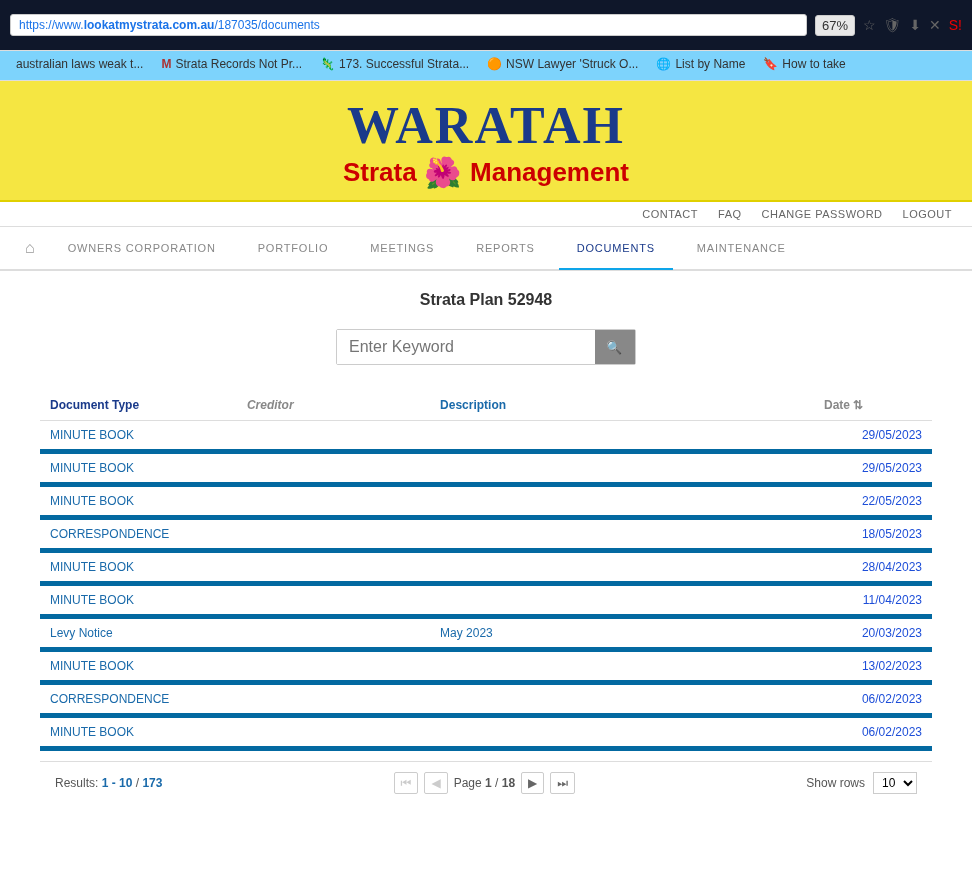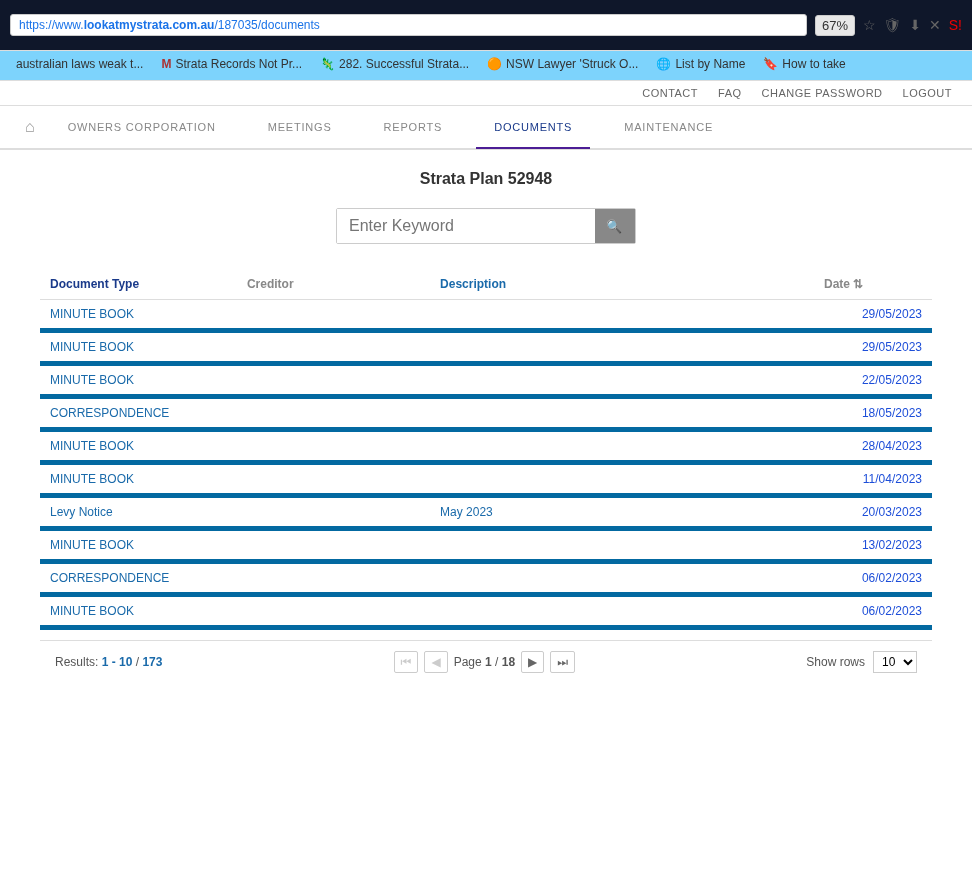--- a/index.html
+++ b/index.html
@@ -117,35 +117,35 @@
       align-items: center;
       background: #fff;
     }
     .home-icon {
       padding: 12px 15px 12px 5px;
       color: #999;
       font-size: 16px;
     }
     .nav-items {
       display: flex;
-      gap: 16px;
+      gap: 6px;
     }
     .nav-item {
       padding: 14px 18px;
       font-size: 11px;
       color: #888;
       text-transform: uppercase;
       letter-spacing: 0.8px;
       cursor: pointer;
       border-bottom: 2px solid transparent;
       margin-bottom: -2px;
     }
     .nav-item.active {
       color: #1a3a8a;
-      border-bottom: 2px solid #4c1d95;
+      border-bottom: 2px solid #0ea5e9;
     }
 
     
     .main-content {
       padding: 20px 40px;
     }
     .page-title {
       text-align: center;
       font-size: 16px;
       color: #333;
@@ -188,21 +188,21 @@
       border-collapse: collapse;
     }
     .documents-table th {
       padding: 8px 10px;
       text-align: left;
       font-size: 12px;
       font-weight: bold;
       border-bottom: 1px solid #ddd;
     }
     .th-doc-type { color: #1a3a8a; width: 200px; }
-    .th-creditor { color: #888; width: 200px; }
+    .th-creditor { color: #888; width: 200px; font-style: italic; }
     .th-description { color: #1a6aaa; width: 400px; }
     .th-date { color: #888; width: 120px; text-align: right; }
     .th-date span { display: inline-flex; align-items: center; gap: 3px; }
 
     .documents-table td {
       padding: 7px 10px;
       font-size: 12px;
       border-bottom: 5px solid #0369a1;
     }
     .td-doc-type { color: #1a6aaa; }
@@ -278,50 +278,59 @@
 <div class="bookmarks-bar">
   <div class="bookmark-item">
     <span>australian laws weak t...</span>
   </div>
   <div class="bookmark-item">
     <span style="color:#aa3333;font-weight:bold;">M</span>
     <span>Strata Records Not Pr...</span>
   </div>
   <div class="bookmark-item">
     <span>🦎</span>
-    <span>282. Successful Strata...</span>
+    <span>173. Successful Strata...</span>
   </div>
   <div class="bookmark-item">
     <span>🟠</span>
     <span>NSW Lawyer 'Struck O...</span>
   </div>
   <div class="bookmark-item">
     <span>🌐</span>
     <span>List by Name</span>
   </div>
   <div class="bookmark-item">
     <span>🔖</span>
     <span>How to take</span>
   </div>
 </div>
 
 <div class="page-content">
 
+  <div class="site-header">
+    <div class="site-title">WARATAH</div>
+    <div class="site-subtitle">
+      <span>Strata</span>
+      <span class="flower-emoji">🌺</span>
+      <span>Management</span>
+    </div>
+  </div>
 
   <div class="top-nav">
     <a>CONTACT</a>
     <a>FAQ</a>
     <a>CHANGE PASSWORD</a>
     <a>LOGOUT</a>
   </div>
 
   <div class="main-nav">
     <div class="home-icon">⌂</div>
     <div class="nav-items">
       <div class="nav-item">OWNERS CORPORATION</div>
+      <div class="nav-item">PORTFOLIO</div>
       <div class="nav-item">MEETINGS</div>
       <div class="nav-item">REPORTS</div>
       <div class="nav-item active">DOCUMENTS</div>
       <div class="nav-item">MAINTENANCE</div>
     </div>
   </div>
 
   <div class="main-content">
 
     <div class="page-title">Strata Plan 52948</div>

